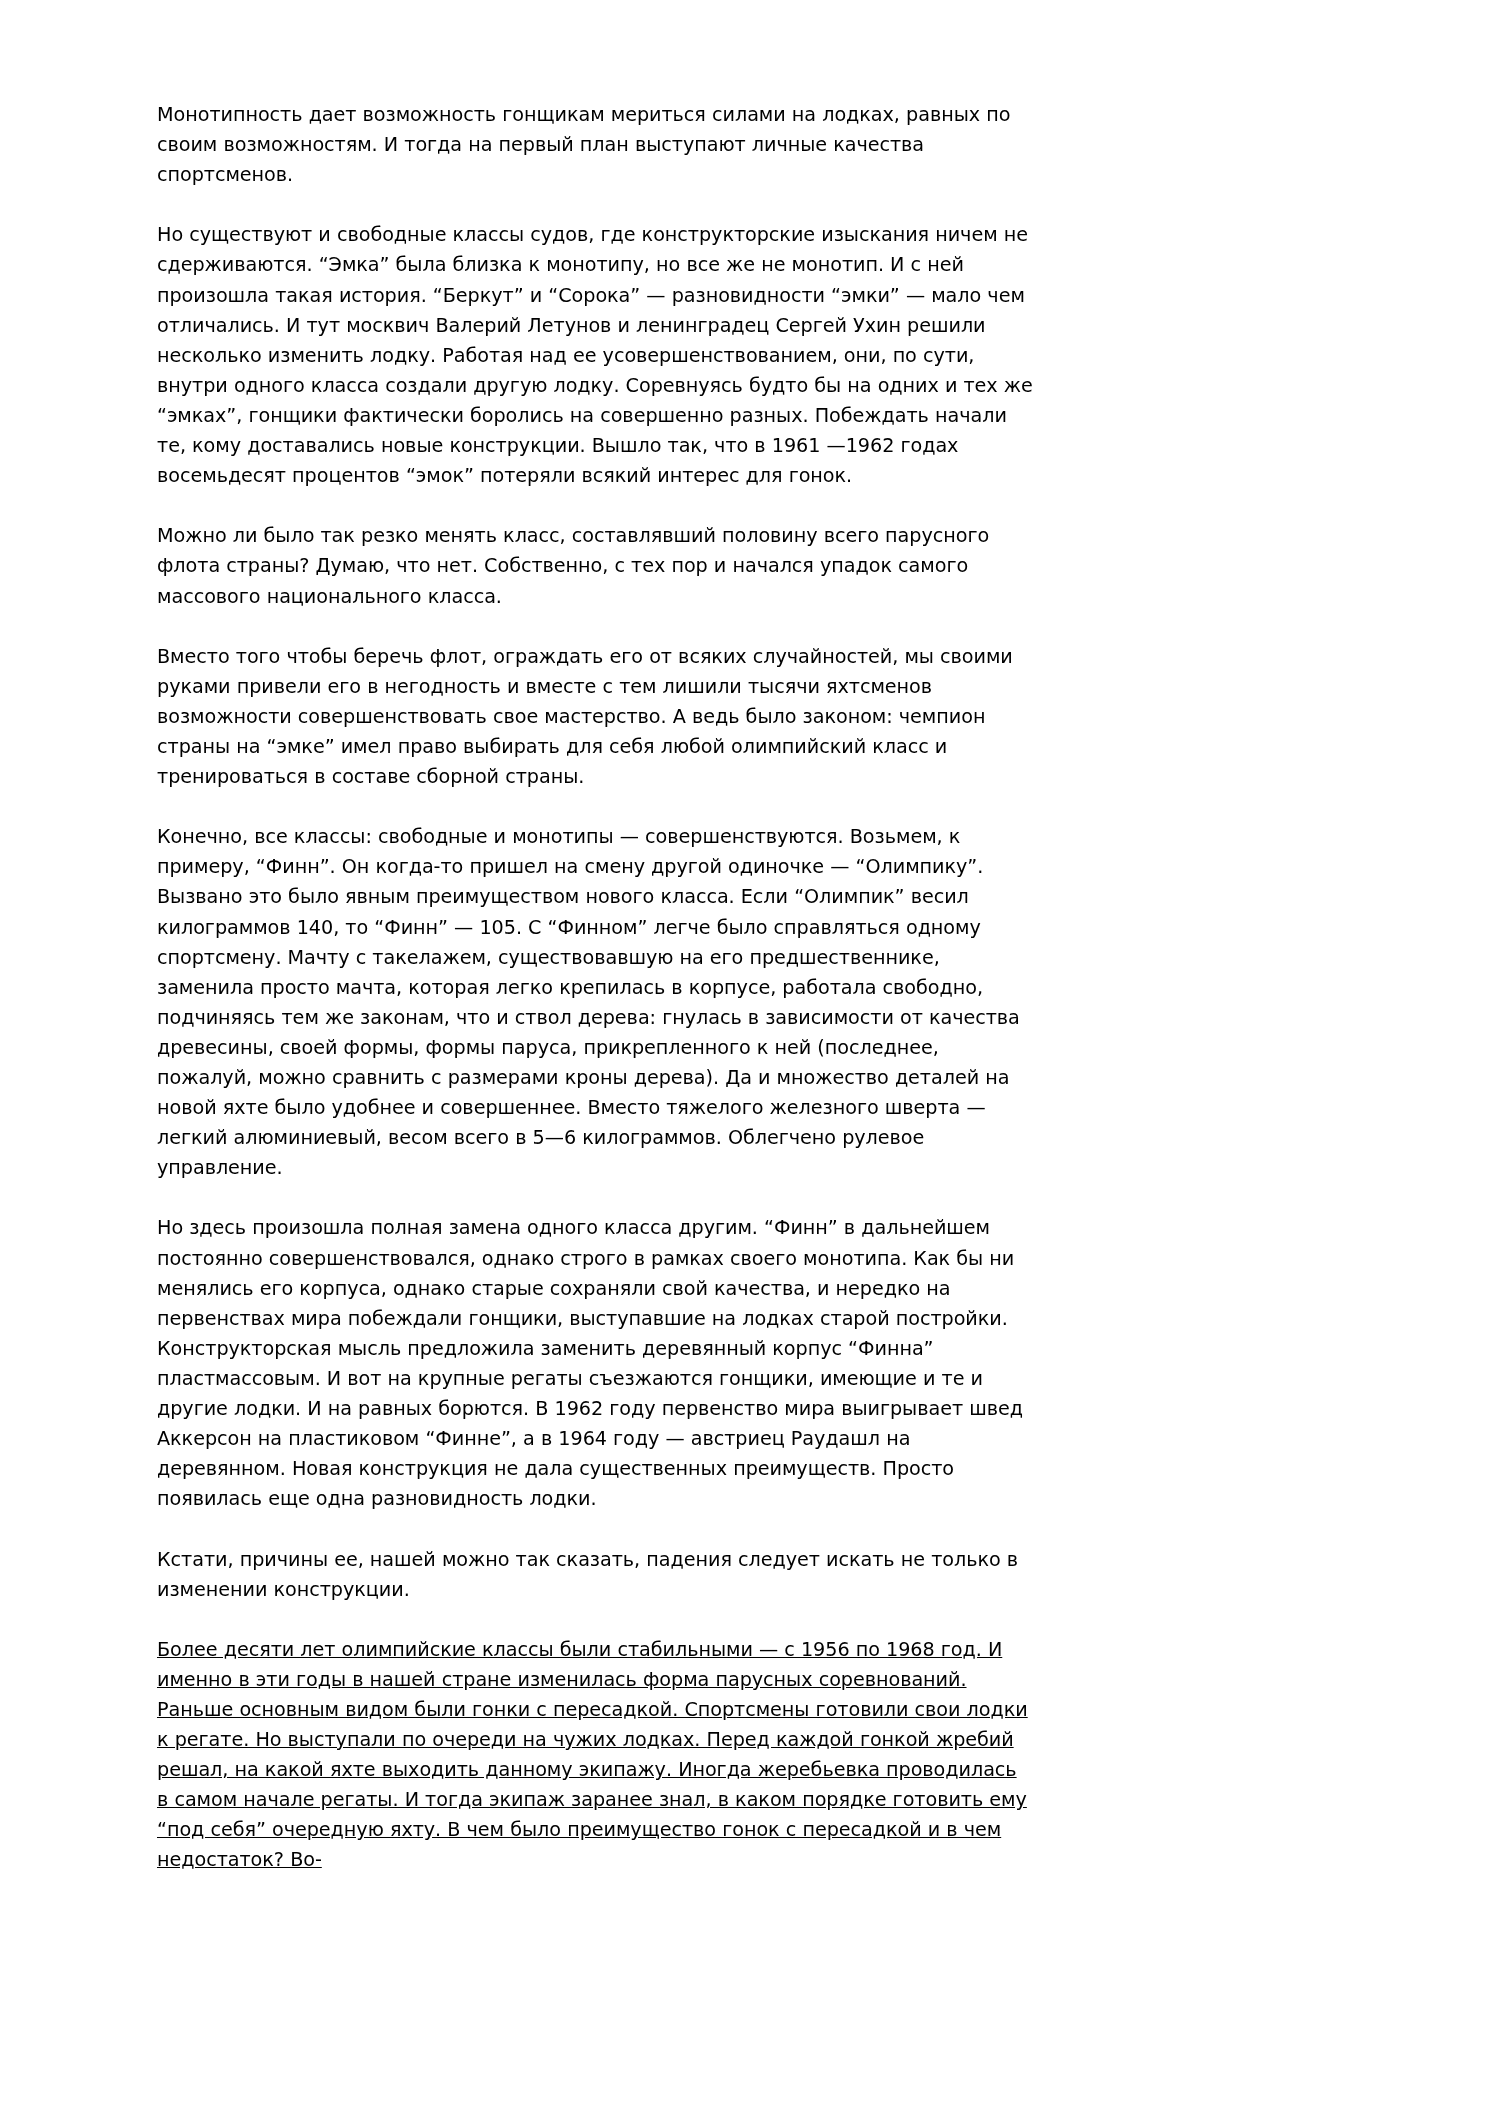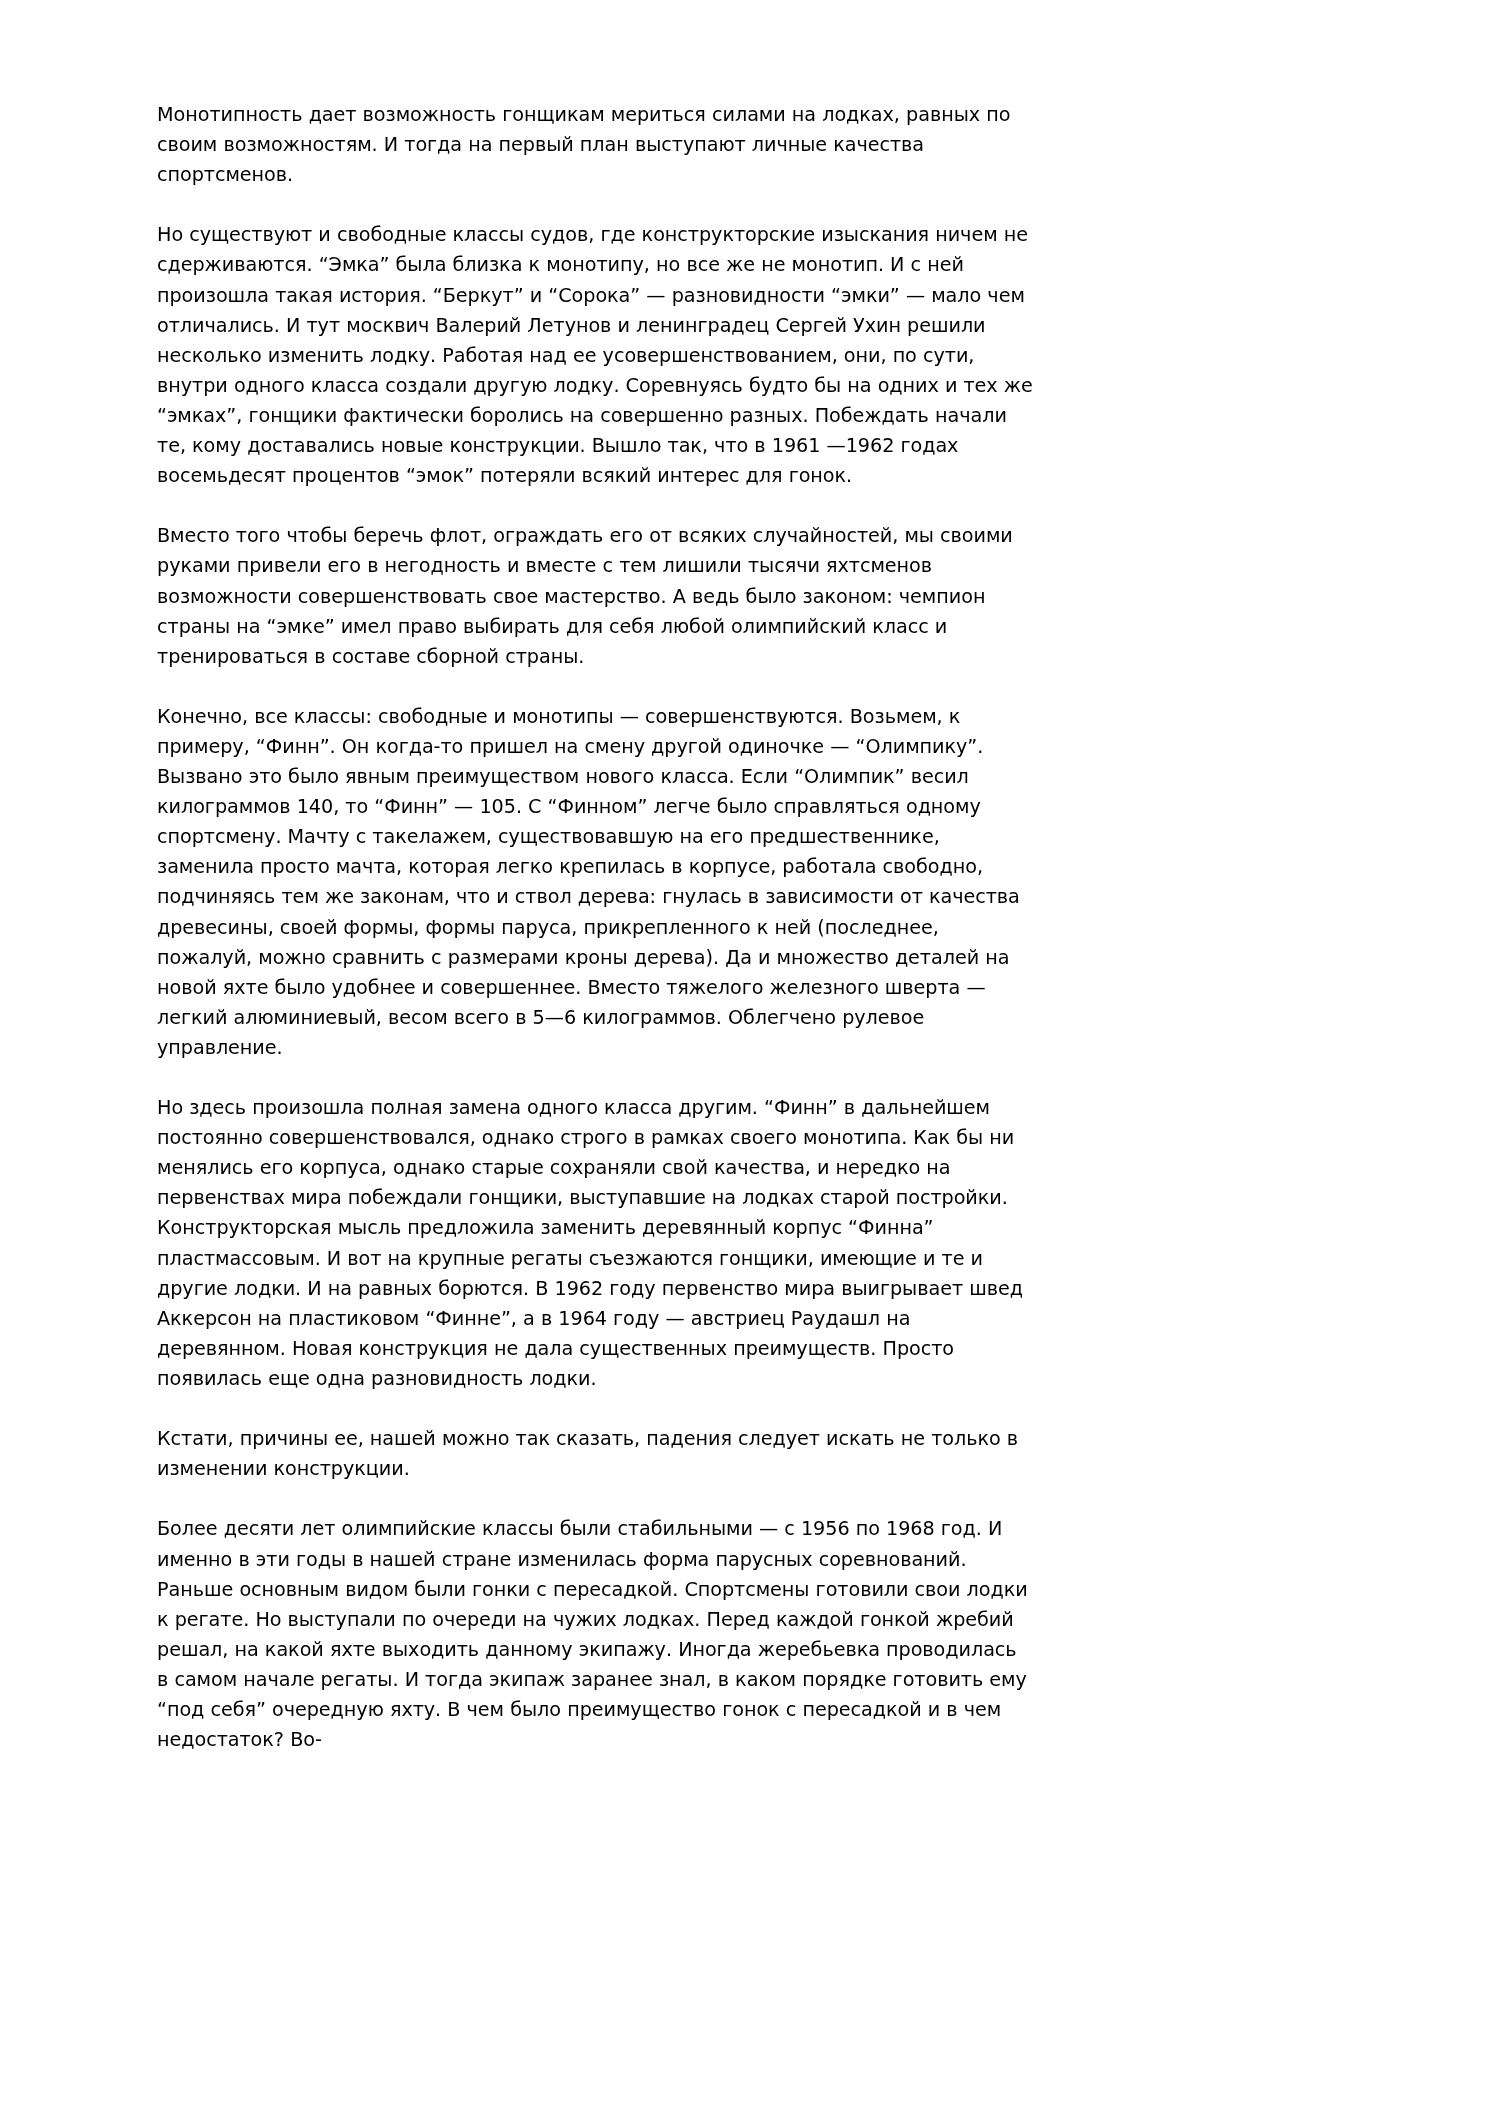--- a/index.html
+++ b/index.html
@@ -35,28 +35,30 @@
     font-size: 19.2px;
     line-height: 30.1px;
     margin: 0 0 30.1px 0;
     text-align: left;
     letter-spacing: -0.05px;
     word-spacing: 0.1px;
     white-space: normal;
   }
   .para:last-child {
     margin-bottom: 0;
+    text-decoration: underline;
   }
 </style>
 </head>
 <body>
 
 <div class="page">
   <div class="text-column">
     <p class="para">Монотипность дает возможность гонщикам мериться силами на лодках, равных по своим возможностям. И тогда на первый план выступают личные качества спортсменов.</p>
     <p class="para">Но существуют и свободные классы судов, где конструкторские изыскания ничем не сдерживаются. “Эмка” была близка к монотипу, но все же не монотип. И с ней произошла такая история. “Беркут” и “Сорока” — разновидности “эмки” — мало чем отличались. И тут москвич Валерий Летунов и ленинградец Сергей Ухин решили несколько изменить лодку. Работая над ее усовершенствованием, они, по сути, внутри одного класса создали другую лодку. Соревнуясь будто бы на одних и тех же “эмках”, гонщики фактически боролись на совершенно разных. Побеждать начали те, кому доставались новые конструкции. Вышло так, что в 1961 —1962 годах восемьдесят процентов “эмок” потеряли всякий интерес для гонок.</p>
+    <p class="para">Можно ли было так резко менять класс, составлявший половину всего парусного флота страны? Думаю, что нет. Собственно, с тех пор и начался упадок самого массового национального класса.</p>
     <p class="para">Вместо того чтобы беречь флот, ограждать его от всяких случайностей, мы своими руками привели его в негодность и вместе с тем лишили тысячи яхтсменов возможности совершенствовать свое мастерство. А ведь было законом: чемпион страны на “эмке” имел право выбирать для себя любой олимпийский класс и тренироваться в составе сборной страны.</p>
     <p class="para">Конечно, все классы: свободные и монотипы — совершенствуются. Возьмем, к примеру, “Финн”. Он когда-то пришел на смену другой одиночке — “Олимпику”. Вызвано это было явным преимуществом нового класса. Если “Олимпик” весил килограммов 140, то “Финн” — 105. С “Финном” легче было справляться одному спортсмену. Мачту с такелажем, существовавшую на его предшественнике, заменила просто мачта, которая легко крепилась в корпусе, работала свободно, подчиняясь тем же законам, что и ствол дерева: гнулась в зависимости от качества древесины, своей формы, формы паруса, прикрепленного к ней (последнее, пожалуй, можно сравнить с размерами кроны дерева). Да и множество деталей на новой яхте было удобнее и совершеннее. Вместо тяжелого железного шверта — легкий алюминиевый, весом всего в 5—6 килограммов. Облегчено рулевое управление.</p>
     <p class="para">Но здесь произошла полная замена одного класса другим. “Финн” в дальнейшем постоянно совершенствовался, однако строго в рамках своего монотипа. Как бы ни менялись его корпуса, однако старые сохраняли свой качества, и нередко на первенствах мира побеждали гонщики, выступавшие на лодках старой постройки. Конструкторская мысль предложила заменить деревянный корпус “Финна” пластмассовым. И вот на крупные регаты съезжаются гонщики, имеющие и те и другие лодки. И на равных борются. В 1962 году первенство мира выигрывает швед Аккерсон на пластиковом “Финне”, а в 1964 году — австриец Раудашл на деревянном. Новая конструкция не дала существенных преимуществ. Просто появилась еще одна разновидность лодки.</p>
     <p class="para">Кстати, причины ее, нашей можно так сказать, падения следует искать не только в изменении конструкции.</p>
     <p class="para">Более десяти лет олимпийские классы были стабильными — с 1956 по 1968 год. И именно в эти годы в нашей стране изменилась форма парусных соревнований. Раньше основным видом были гонки с пересадкой. Спортсмены готовили свои лодки к регате. Но выступали по очереди на чужих лодках. Перед каждой гонкой жребий решал, на какой яхте выходить данному экипажу. Иногда жеребьевка проводилась в самом начале регаты. И тогда экипаж заранее знал, в каком порядке готовить ему “под себя” очередную яхту. В чем было преимущество гонок с пересадкой и в чем недостаток? Во-</p>
   </div>
 </div>
 
 </body></html>

